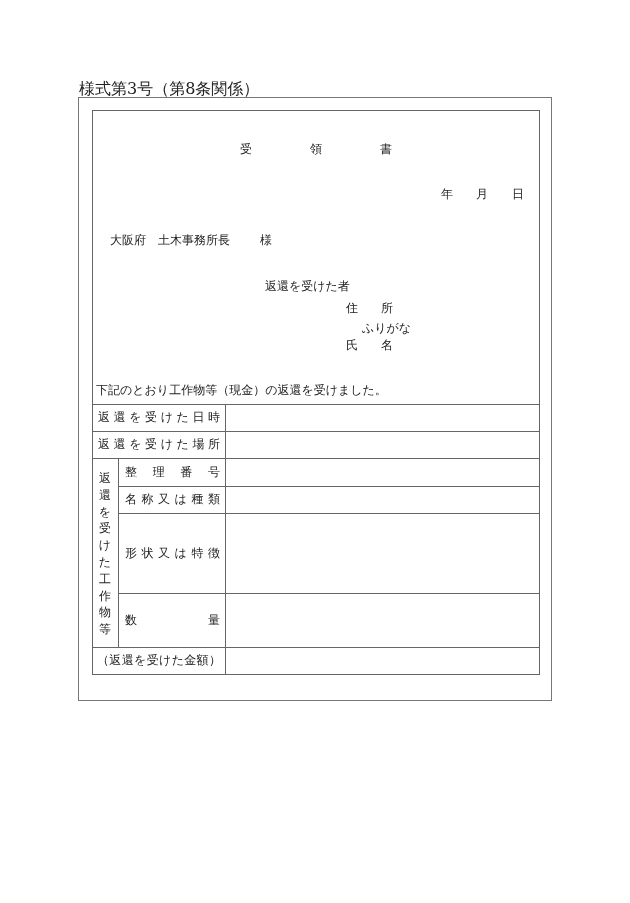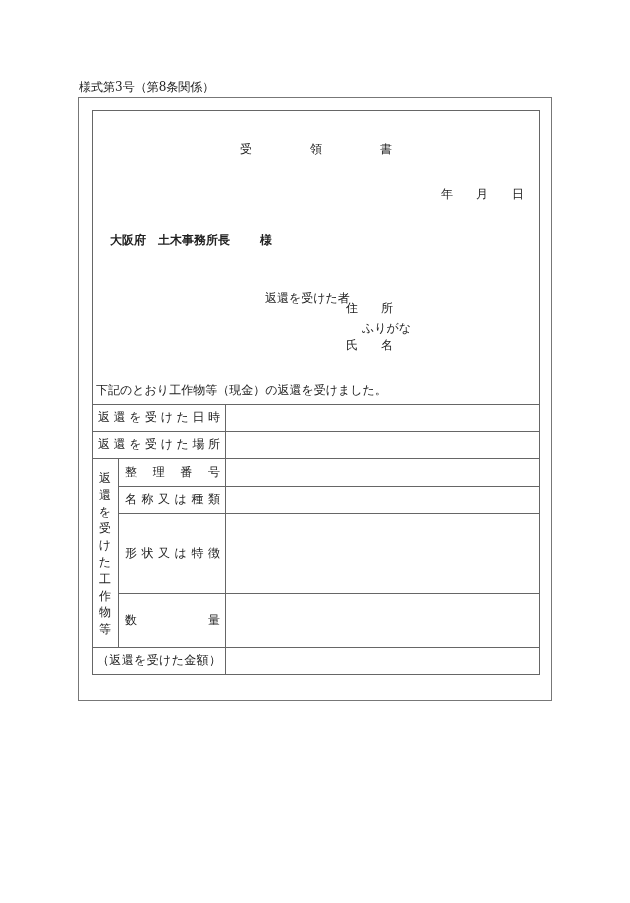--- a/index.html
+++ b/index.html
@@ -2,26 +2,26 @@
 <html><head>
   <meta charset="utf-8">
   <style>
     html, body { margin: 0; padding: 0; }
     body {
       width: 630px; height: 903px; background: #ffffff; position: relative; overflow: hidden;
       font-family: "DejaVu Serif", "Liberation Serif", serif; color: #222;
       font-size: 12px;
     }
     .abs { position: absolute; white-space: nowrap; line-height: 1; }
-    .form-label { left: 79px; top: 81px; font-size: 12px; }
+    .form-label { left: 79px; top: 81px; font-size: 16px; }
     .outer { position: absolute; left: 78px; top: 97px; width: 474px; height: 604px; border: 1px solid #777; box-sizing: border-box; }
     .inner { position: absolute; left: 92px; top: 110px; width: 448px; height: 565px; border: 1px solid #666; box-sizing: border-box; }
     .title { top: 143px; font-size: 12px; }
     .date { top: 188px; font-size: 12px; }
-    .addressee { top: 234px; font-size: 12px; font-weight: bold; }
+    .addressee { top: 234px; font-size: 12px; }
     .hline { position: absolute; height: 1px; background: #666; }
     .vline { position: absolute; width: 1px; background: #666; }
     .cell { position: absolute; display: flex; align-items: center; font-size: 12px; }
     .spread { justify-content: space-between; }
     .vtext { position: absolute; font-size: 12px; line-height: 16.8px; width: 14px; text-align: center; }
   </style>
 </head>
 <body>
 
 <div class="abs form-label">様式第3号（第8条関係）</div>
@@ -41,21 +41,21 @@
   <span class="abs date" style="left:512px">日</span>
 </div>
 
 <div>
   <span class="abs addressee" style="left:110px">大阪府</span>
   <span class="abs addressee" style="left:158px">土木事務所長</span>
   <span class="abs addressee" style="left:260px">様</span>
 </div>
 
 <div>
-  <span class="abs" style="left:265px; top:292px">返還を受けた者</span>
+  <span class="abs" style="left:265px; top:280px">返還を受けた者</span>
   <span class="abs" style="left:346px; top:302px">住</span>
   <span class="abs" style="left:381px; top:302px">所</span>
   <span class="abs" style="left:362px; top:322px">ふりがな</span>
   <span class="abs" style="left:346px; top:339px">氏</span>
   <span class="abs" style="left:381px; top:339px">名</span>
 </div>
 
 <div class="abs" style="left:96px; top:384px">下記のとおり工作物等（現金）の返還を受けました。</div>
 
 <div>

